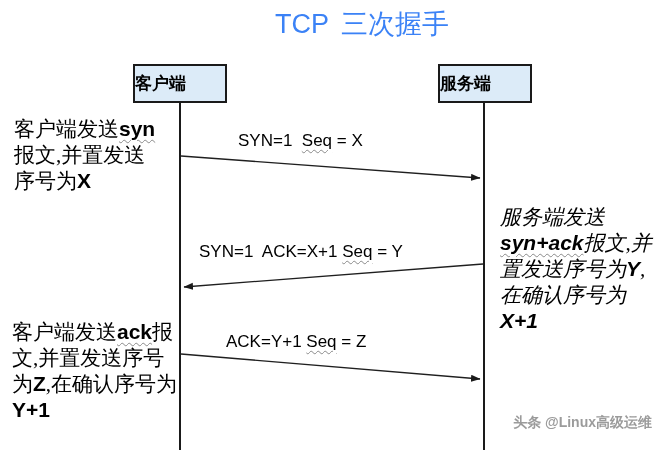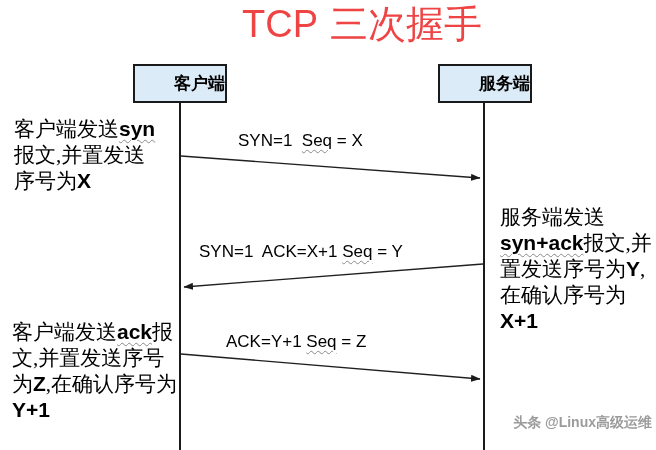--- a/index.html
+++ b/index.html
@@ -13,39 +13,39 @@
     color: #000000;
   }
 
   
   #title {
     position: absolute;
     top: 0px;
     left: 362px;
     transform: translateX(-50%);
     white-space: nowrap;
-    font-size: 38px;
+    font-size: 27px;
     line-height: 48px;
-    color: #ef4444;
+    color: #3b82f6;
   }
   #title .title-en { font-family: "Liberation Sans", sans-serif; margin-right: 12px; }
   #title .title-cjk { font-family: "Liberation Serif", serif; }
 
   
   .actor-box {
     position: absolute;
     top: 64px;
     width: 94px;
     height: 39px;
     box-sizing: border-box;
     background: #dcebf8;
     border: 2px solid #1a1a1a;
     display: flex;
     align-items: center;
-    justify-content: flex-end;
+    justify-content: flex-start;
     font-weight: bold;
     font-size: 17px;
   }
   #client-box { left: 133px; }
   #server-box { left: 438px; }
 
   
   #lines { position: absolute; left: 0; top: 0; }
 
   
@@ -71,21 +71,21 @@
   
   .note {
     position: absolute;
     font-size: 21px;
     line-height: 25px;
     color: #000000;
   }
   .note .cjk { font-family: "Liberation Serif", serif; }
   .note .en  { font-family: "Liberation Sans", sans-serif; font-weight: bold; }
   #note-1 { left: 14px;  top: 116px; width: 152px; }
-  #note-2 { left: 500px; top: 204px; width: 156px; }
+  #note-2 { left: 500px; top: 204px; width: 156px; font-style: italic; }
   #note-3 { left: 12px;  top: 319px; width: 170px; }
 
   
   #watermark {
     position: absolute;
     right: 4px;
     top: 414px;
     font-size: 14px;
     font-weight: bold;
     color: #9b9b9b;

